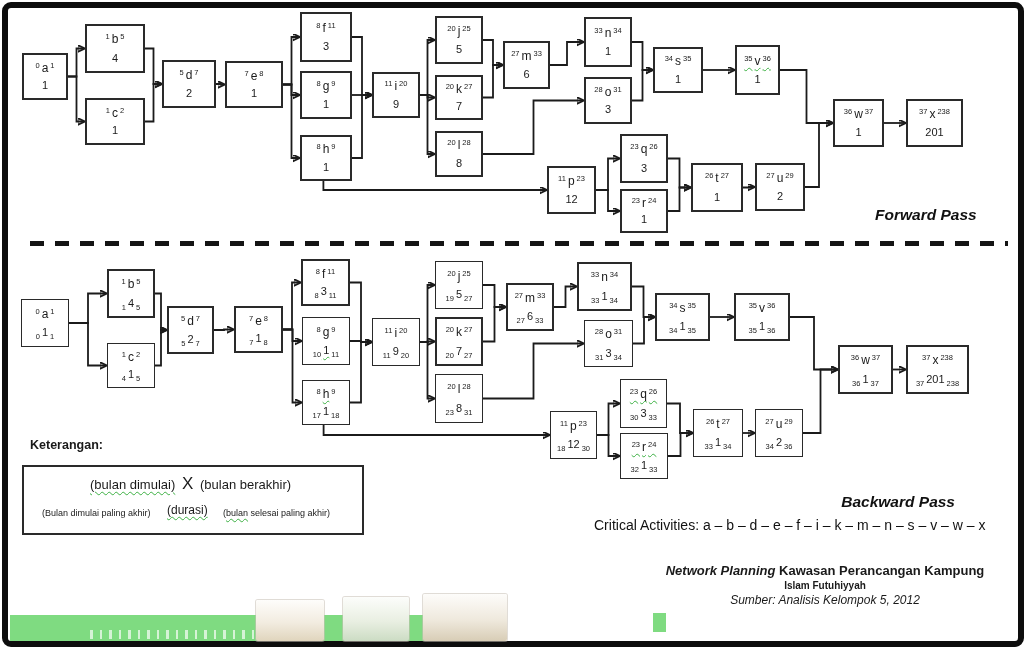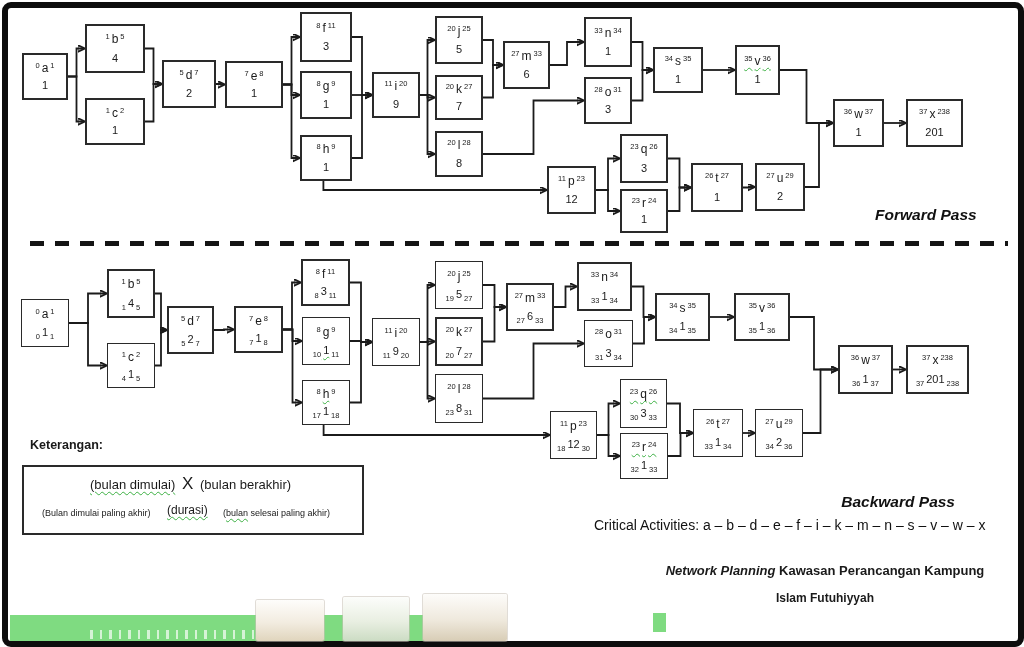--- a/index.html
+++ b/index.html
@@ -53,21 +53,21 @@
   #lg-r1-mid   { left:158px; top:7px;  font-size:17px; }
   #lg-r1-right { left:176px; top:10px; font-size:13px; }
   #lg-r2-left  { left:18px;  top:41px; font-size:9px; }
   #lg-r2-mid   { left:143px; top:36px; font-size:12px; }
   #lg-r2-right { left:199px; top:41px; font-size:9px; }
 
   
   #caption { position:absolute; left:640px; top:563px; width:370px; text-align:center; }
   #caption .c1 { font-size:13px; font-weight:bold; }
   #caption .c1 .it { font-style:italic; }
-  #caption .c2 { font-size:12px; font-weight:bold; margin-top:13px; }
+  #caption .c2 { font-size:10px; font-weight:bold; margin-top:2px; }
   #caption .c3 { font-size:12px; font-style:italic; margin-top:2px; }
 
   
   #green-bar { position:absolute; left:10px; top:615px; width:493px; height:26px; background:#7fdb81; }
   #green-bar .bar-text {
     position:absolute; bottom:2px; left:80px; width:220px; height:9px; opacity:.75;
     background:repeating-linear-gradient(90deg,rgba(255,255,255,.9) 0 3px,transparent 3px 10px,rgba(255,255,255,.9) 10px 12px,transparent 12px 19px);
   }
   .photo { position:absolute; border-radius:2px; box-shadow:0 0 0 1px rgba(198,192,180,.55); }
   #photo-1 { left:256px; top:600px; width:68px; height:41px;
@@ -358,20 +358,21 @@
   <span class="lg" id="lg-r1-mid">X</span>
   <span class="lg" id="lg-r1-right">(bulan berakhir)</span>
   <span class="lg" id="lg-r2-left">(Bulan dimulai paling akhir)</span>
   <span class="lg wavy" id="lg-r2-mid">(durasi)</span>
   <span class="lg" id="lg-r2-right"><span>(</span><span class="wavy">bulan</span><span> selesai paling akhir)</span></span>
 </div>
 
 <div id="caption">
   <div class="c1"><span class="it">Network Planning</span><span> Kawasan Perancangan Kampung</span></div>
   <div class="c2">Islam Futuhiyyah</div>
+  <div class="c3">Sumber: Analisis Kelompok 5, 2012</div>
 </div>
 
 <div id="green-bar">
     <div class="bar-text"></div>
   </div>
 <div class="photo" id="photo-1"></div>
 <div class="photo" id="photo-2"></div>
 <div class="photo" id="photo-3"></div>
 <div id="green-chip"></div>
 

